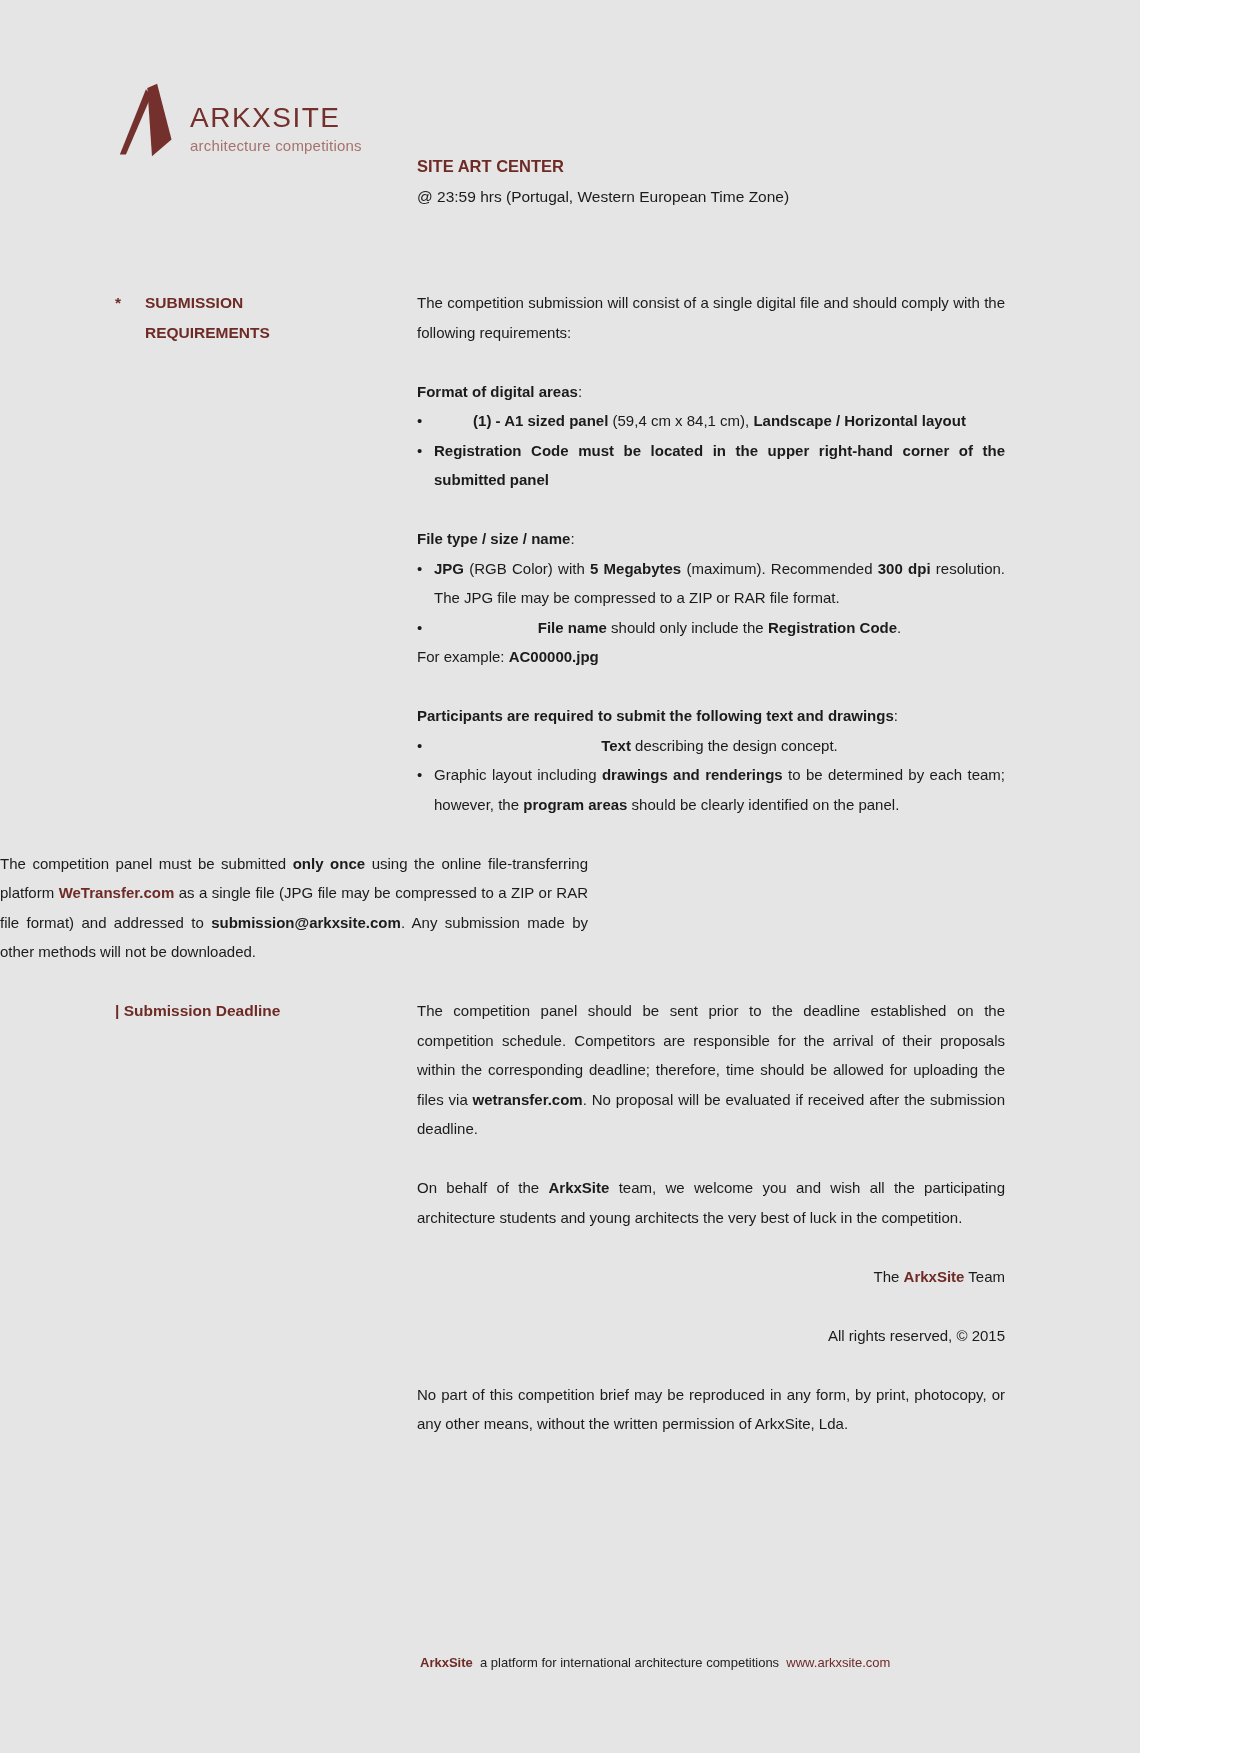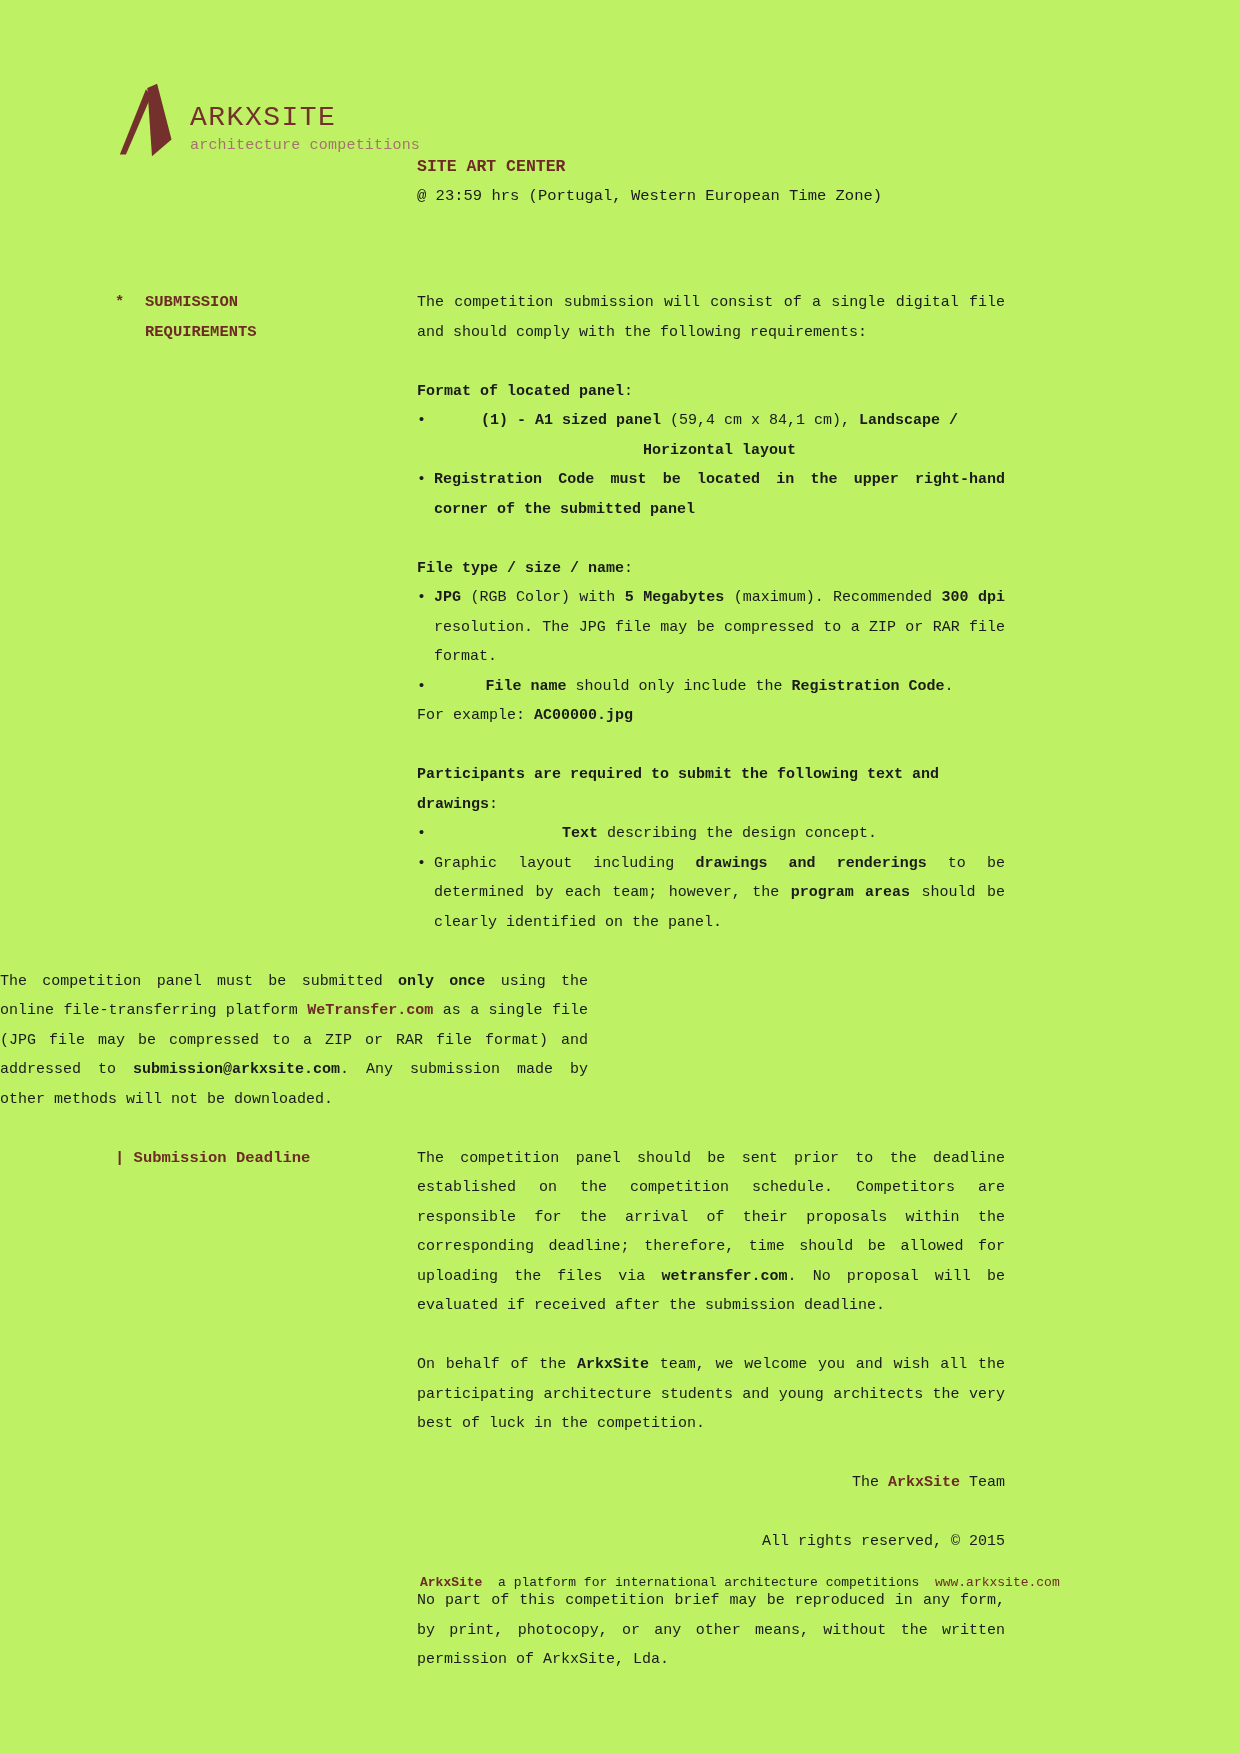--- a/index.html
+++ b/index.html
@@ -1,18 +1,18 @@
 <!DOCTYPE html>
 <html style="--maroon: #6E2B26; --logo: #73302C; --logo_soft: #A5736D; --ink: #1B1B1B;"><head>
 <meta charset="utf-8">
 <style>
   html,body{margin:0;padding:0;background:#ffffff;}
   .page{
-    position:relative;width:1240px;height:1753px;background:#bef264;
-    font-family:Liberation Mono, monospace;color:var(--ink,#1b1b1b);
+    position:relative;width:1140px;height:1753px;background:#e5e5e5;
+    font-family:Liberation Sans, sans-serif;color:var(--ink,#1b1b1b);
     overflow:hidden;
   }
   
   .logo{position:absolute;left:118px;top:82px;display:flex;align-items:flex-start;}
   .mark{width:54px;height:76px;fill:var(--logo,#73302c);flex:none;}
   .logo-text{margin-left:18px;padding-top:22px;}
   .wordmark{font-size:28px;letter-spacing:1.5px;color:var(--logo,#73302c);line-height:1;}
   .tagline{font-size:15px;letter-spacing:0.2px;color:var(--logo_soft,#a5736d);margin-top:5px;}
   
   .titleblock{position:absolute;left:417px;top:152px;width:588px;}
@@ -30,21 +30,21 @@
   p.body{margin:0;font-size:15px;line-height:29.5px;text-align:justify;}
   p.body.left{text-align:right;}
   p.h{margin:0;font-size:15px;line-height:29.5px;}
   .bullet{display:flex;font-size:15px;line-height:29.5px;}
   .dot{width:17px;flex:none;}
   .bt{flex:1;text-align:justify;}
   .bt.left{text-align:center;}
   .indent{margin-left:17px;}
   .b{font-weight:bold;}
   .c-maroon{color:var(--maroon,#6e2b26);}
-  .footer{position:absolute;left:420px;top:1574px;font-size:13px;line-height:18px;color:#222;}
+  .footer{position:absolute;left:420px;top:1654px;font-size:13px;line-height:18px;color:#222;}
 </style>
 </head>
 <body>
 
 <div class="page">
 
   <header class="logo">
     <svg class="mark" viewBox="0 0 58 78" aria-hidden="true">
       <path d="M2 76 L30 6 L35.5 13.5 L8.5 76 Z"></path>
       <path d="M31.5 4.5 L42 0 L57.5 60 L36.5 78 Z"></path>
@@ -73,21 +73,21 @@
         </div>
       </div>
       <div class="main">
         <p class="body"><span>The competition submission will consist of a single digital file and should comply with the following requirements:</span></p>
       </div>
     </div>
 
     <div class="row">
       <div class="side"></div>
       <div class="main">
-        <p class="h"><span class="b">Format of located panel</span><span>:</span></p>
+        <p class="h"><span class="b">Format of digital areas</span><span>:</span></p>
         <div class="bullet">
           <span class="dot">•</span>
           <span class="bt left"><span class="b">(1) - A1 sized panel </span><span>(59,4 cm x 84,1 cm), </span><span class="b">Landscape / Horizontal layout</span></span>
         </div>
         <div class="bullet">
           <span class="dot">•</span>
           <span class="bt"><span class="b">Registration Code must be located in the upper right-hand corner of the submitted panel</span></span>
         </div>
       </div>
     </div>

